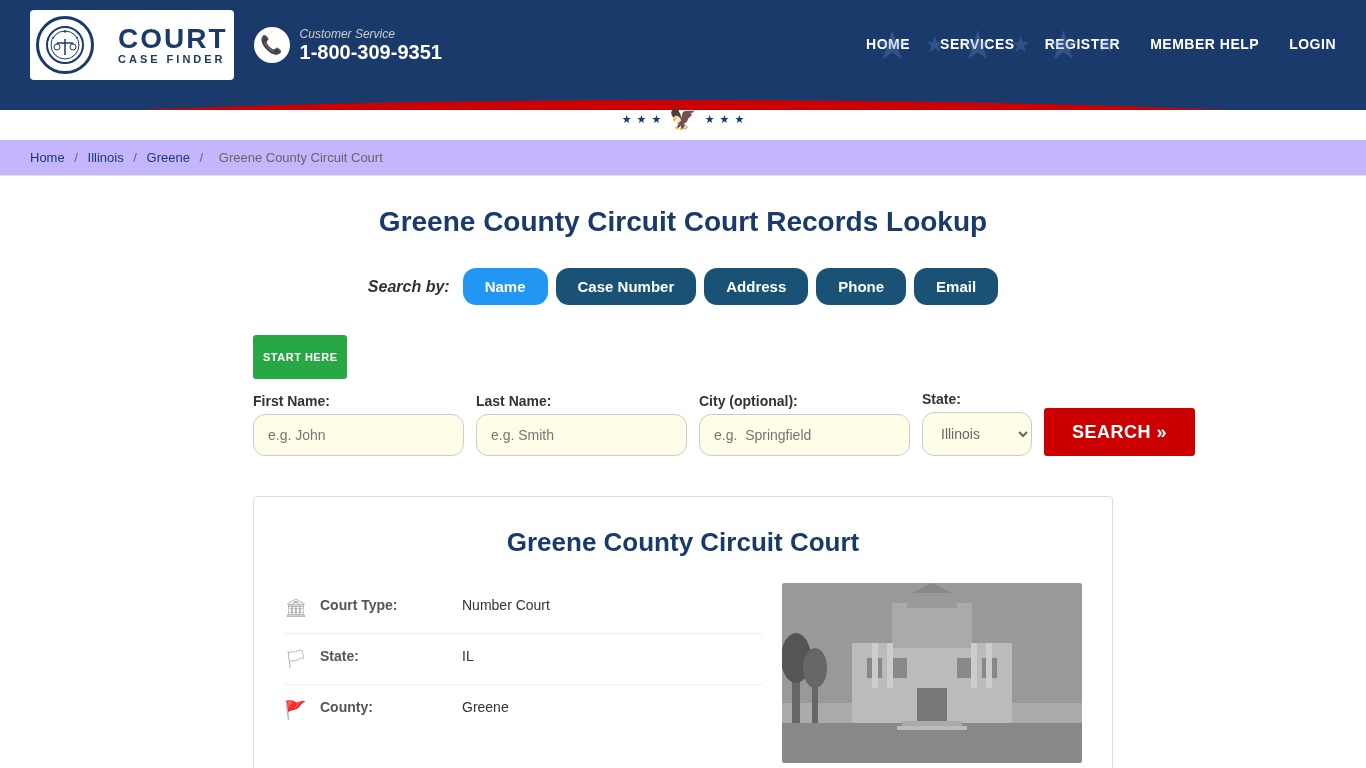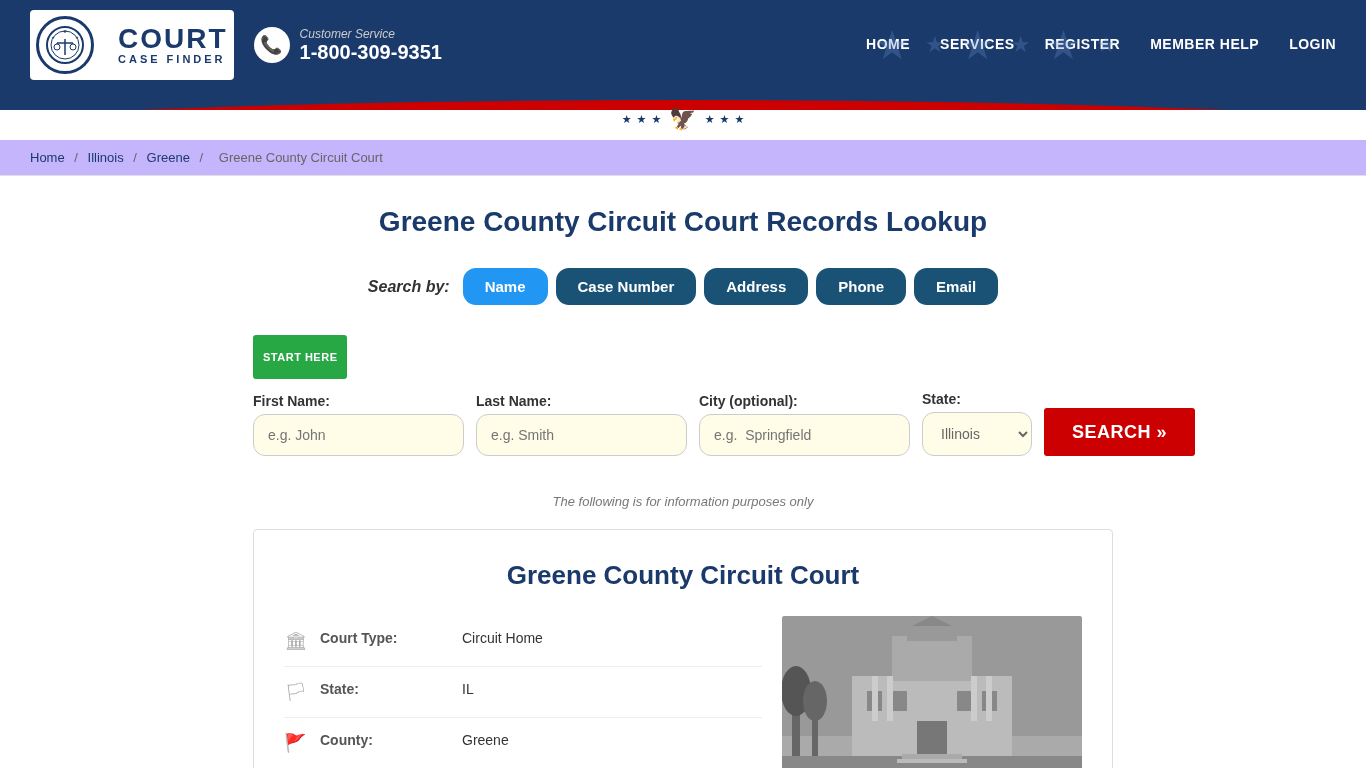--- a/index.html
+++ b/index.html
@@ -480,30 +480,29 @@
           <option>Alaska</option>
           <option>Arizona</option>
           <option>Arkansas</option>
           <option>California</option>
         </select>
       </div>
       <button class="search-btn">SEARCH »</button>
     </div>
   </div>
 
-  <p class="info-note">The following is for information purposes only</p>
 
   <div class="info-card">
     <h2 class="info-card-title">Greene County Circuit Court</h2>
     <div class="info-card-body">
       <div class="info-card-details">
         <div class="info-row">
           <span class="info-icon">🏛</span>
           <span class="info-label">Court Type:</span>
-          <span class="info-value">Circuit Home</span>
+          <span class="info-value">Number Court</span>
         </div>
         <div class="info-row">
           <span class="info-icon">🏳</span>
           <span class="info-label">State:</span>
           <span class="info-value">IL</span>
         </div>
         <div class="info-row">
           <span class="info-icon">🚩</span>
           <span class="info-label">County:</span>
           <span class="info-value">Greene</span>

